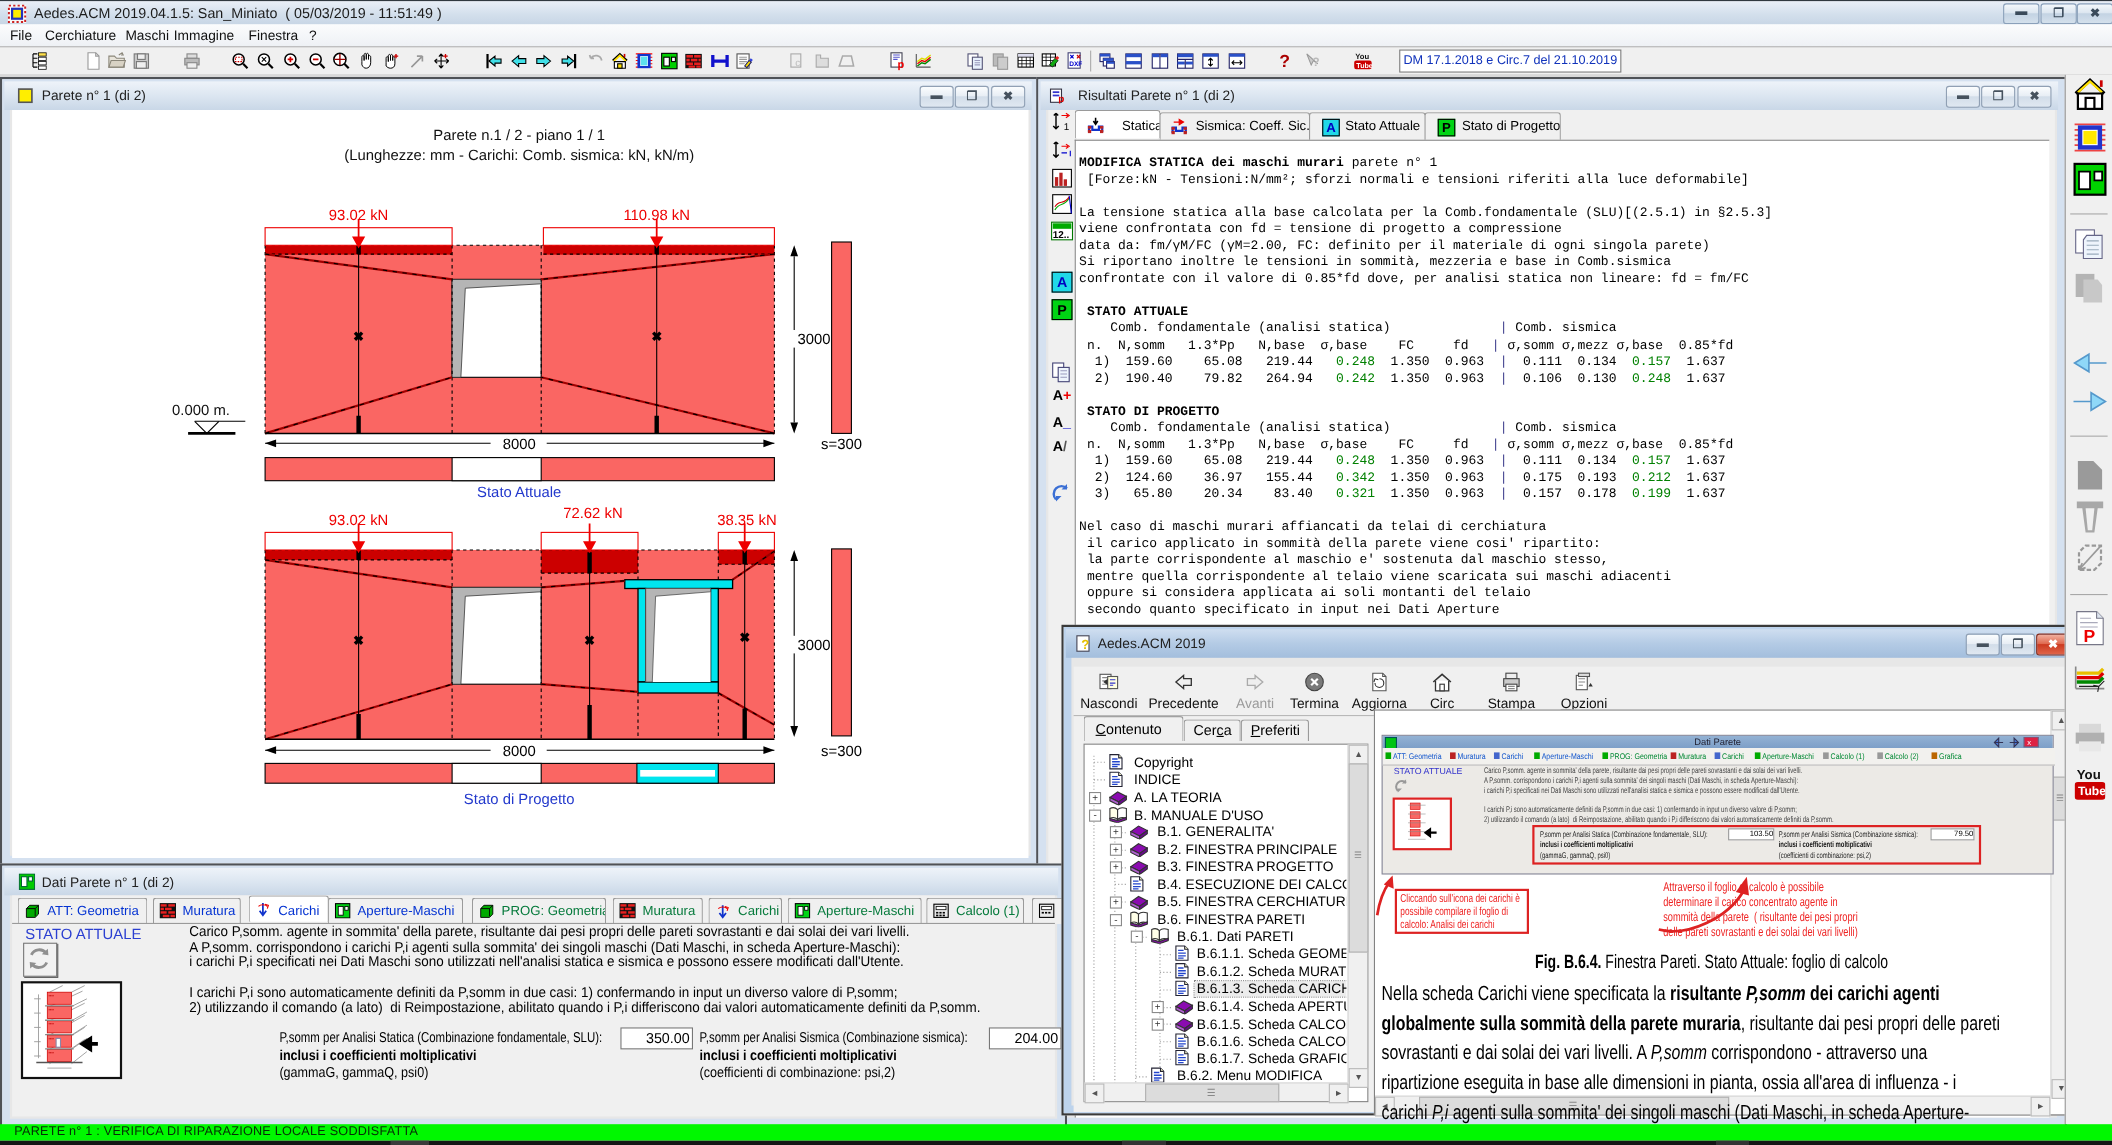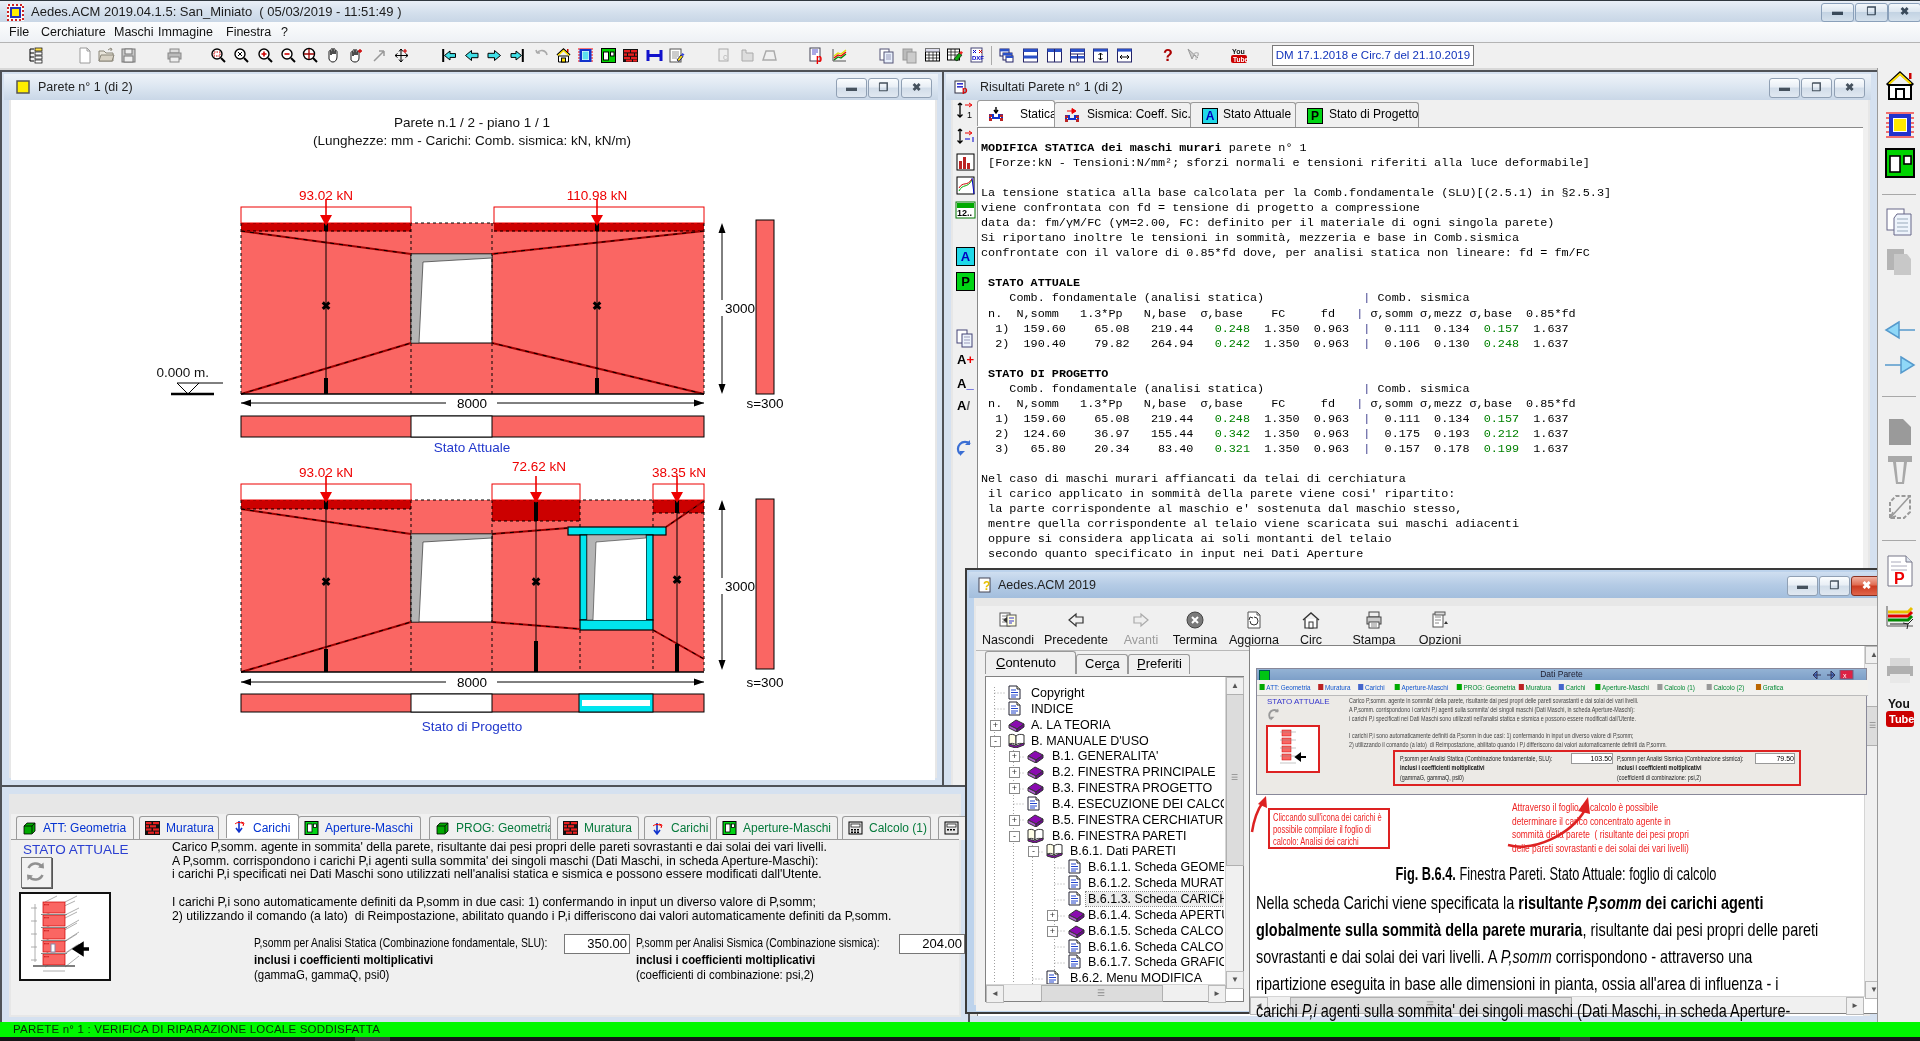--- a/index.html
+++ b/index.html
@@ -614,20 +614,28 @@
  la parte corrispondente al maschio e' sostenuta dal maschio stesso,
  mentre quella corrispondente al telaio viene scaricata sui maschi adiacenti
  oppure si considera applicata ai soli montanti del telaio
  secondo quanto specificato in input nei Dati Aperture</pre>
   </div>
  </div>
 </div>
 
 <div class="win" id="winC" style="left:0px;top:785px;width:966px;height:237px">
  <div class="winframe"></div>
+ <div class="wtitle" style="margin:2px 2px 0 2px;width:958px;height:25px">
+  <svg class="abs" style="left:13px;top:5px" width="15" height="15" viewBox="0 0 15 15">
+   <rect x="0.5" y="0.5" width="14" height="14" fill="#00cc00" stroke="#063"></rect>
+   <rect x="2.5" y="3" width="5" height="9" fill="#fff" stroke="#063"></rect>
+   <rect x="9" y="3" width="3.5" height="4" fill="#fff" stroke="#063"></rect>
+  </svg>
+  <span class="txt">Dati Parete n° 1 (di 2)</span>
+ </div>
  <div class="abs" id="datiBody" style="left:9px;top:27px;width:948px;height:201px;background:#f0f0f0">
   <div class="tab" style="left:5px;width:116px;height:23px;color:#0433d2">
         <svg class="abs" style="left:5px;top:4px" width="15" height="14" viewBox="0 0 15 14">
           <path d="M2 5l3-3h8v8l-3 3H2z" fill="#0a0" stroke="#000" stroke-width=".8"></path>
           <path d="M2 5h8v7M10 5l3-3" fill="none" stroke="#000" stroke-width=".8"></path>
         </svg>
         <span class="lbl">ATT: Geometria</span>
       </div>
   <div class="tab" style="left:128px;width:78px;height:23px;color:#0433d2">
         <svg class="abs" style="left:5px;top:4px" width="15" height="14" viewBox="0 0 15 14">

